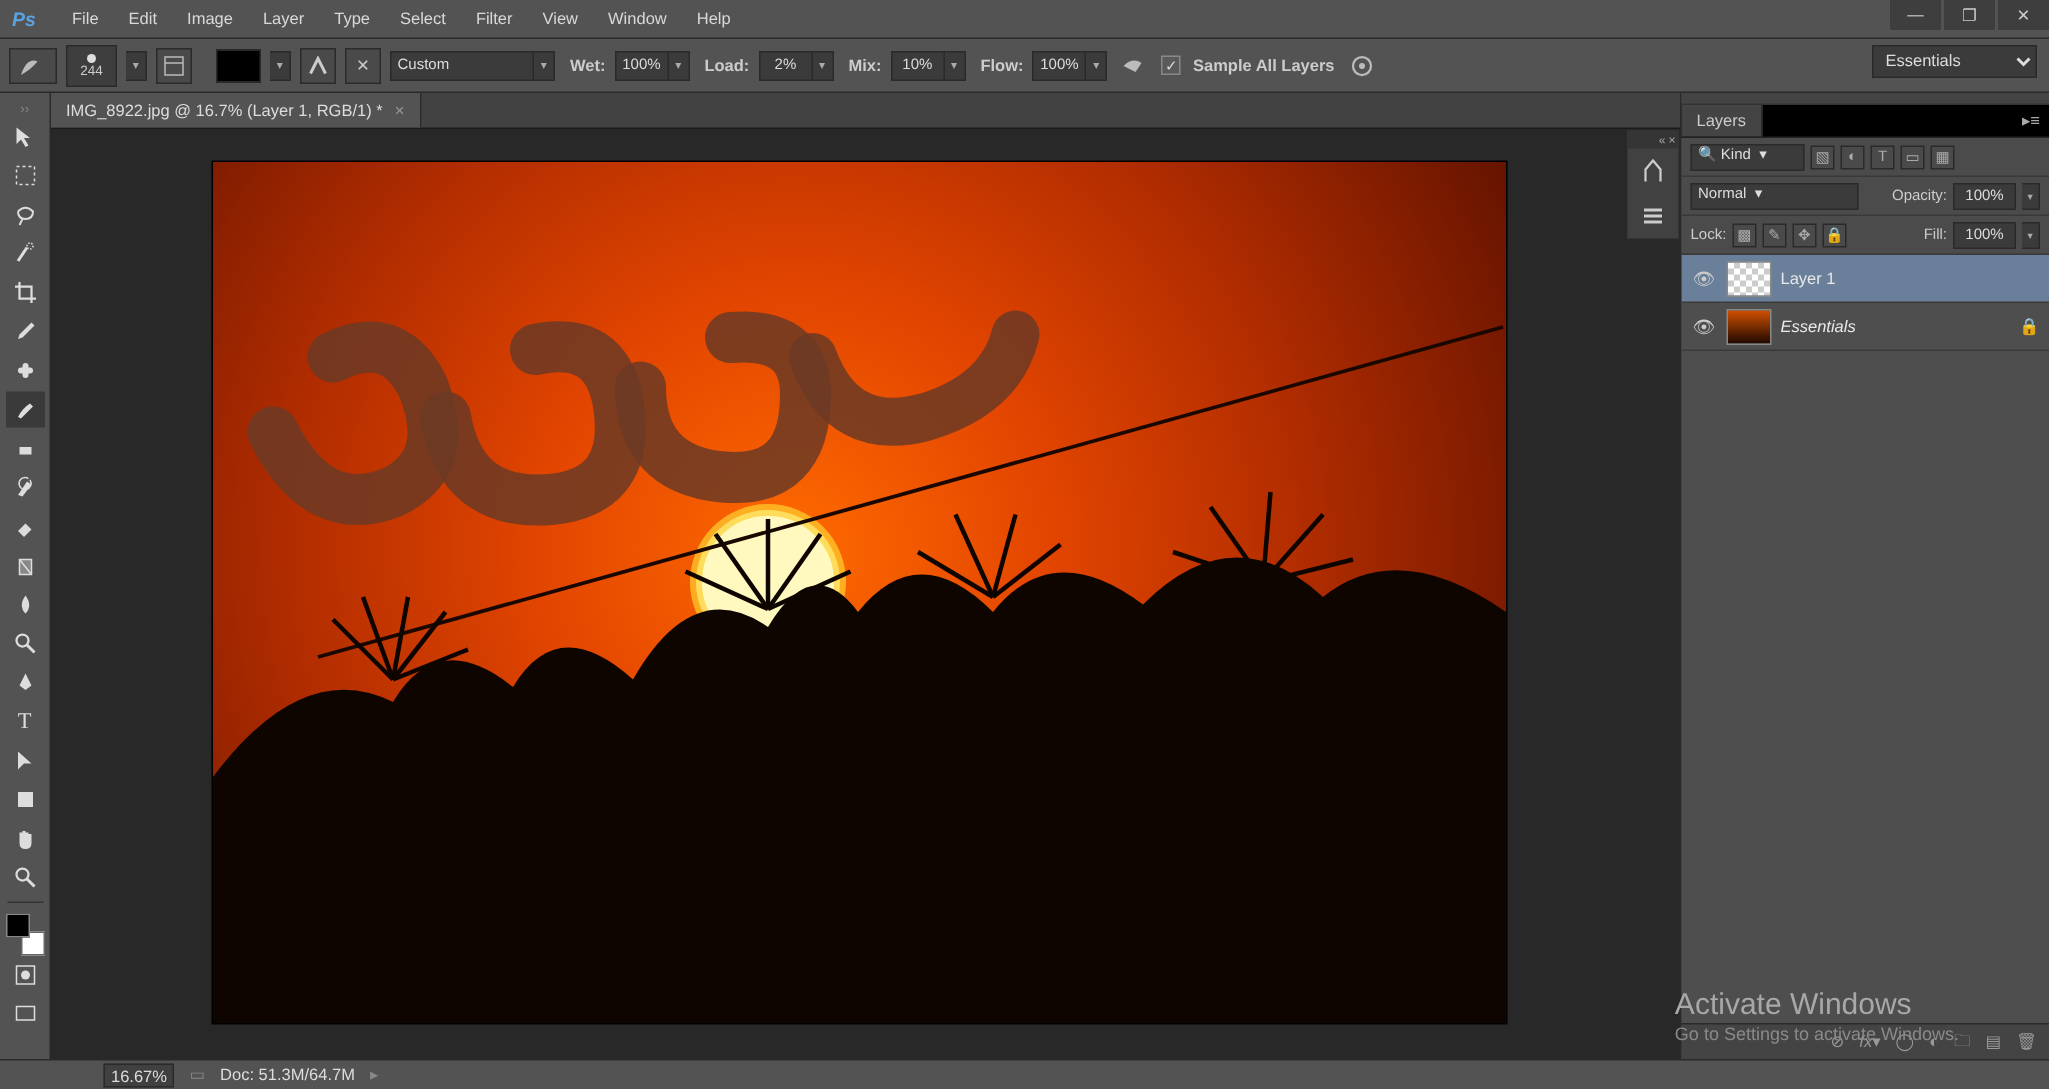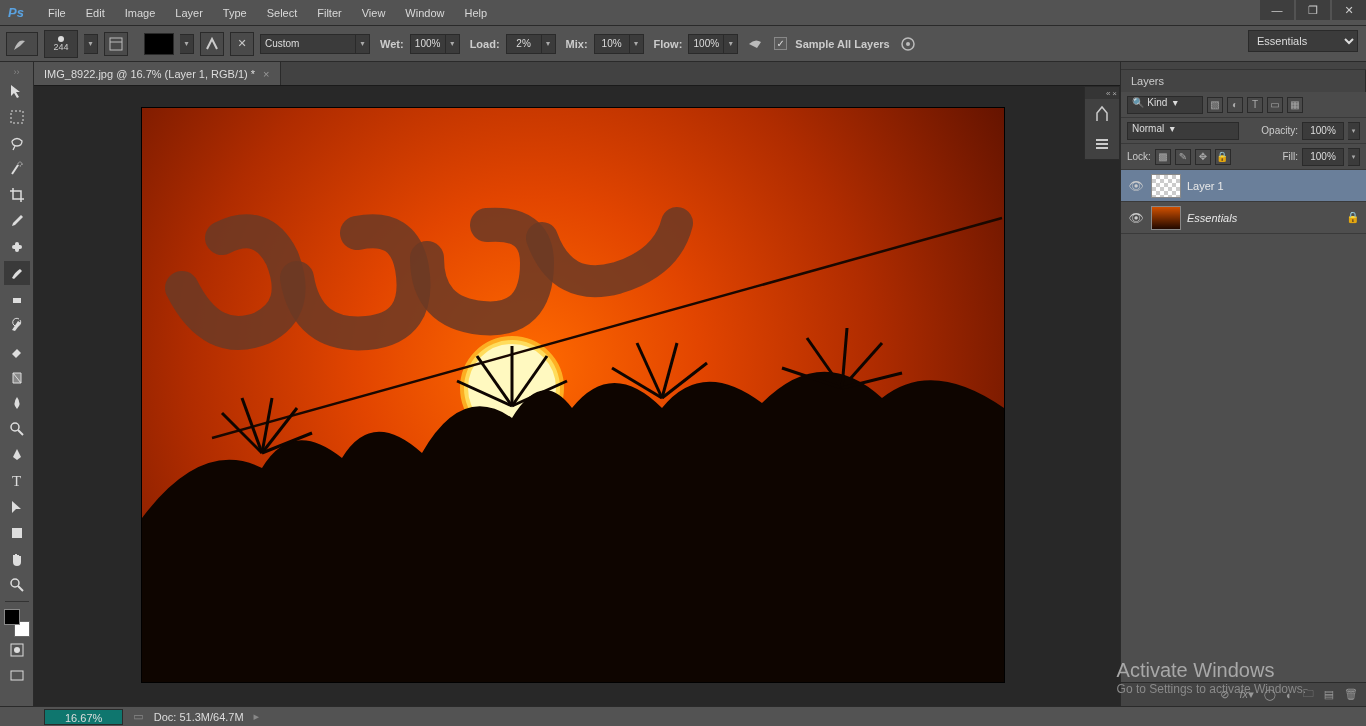--- a/index.html
+++ b/index.html
@@ -38,21 +38,21 @@
 #canvas { position:absolute; top:22px; left:108px; width:862px; height:574px; background: radial-gradient(circle at 45% 45%, #ff6a00 0%, #e24500 30%, #b02c00 60%, #5a1000 100%); box-shadow: 0 0 0 1px #000;}
 
 
 .mini-panel { position:absolute; right:0; top:0; width:36px; height:74px; background:#414141; border:1px solid #2a2a2a; display:flex; flex-direction:column;}
 .mini-hdr { height:12px; background:#353535; display:flex; justify-content:flex-end; padding-right:2px; align-items:center; gap:2px;}
 .mini-hdr span{ font-size:8px; color:#aaa;}
 .mini-icon{ flex:1; display:flex; align-items:center; justify-content:center; color:#ccc;}
 
 .panels { width:246px; background:#444; border-left:1px solid #2a2a2a; display:flex; flex-direction:column;}
 .panel-top-strip{ height:8px; background:#444; border-bottom:1px solid #333;}
-.panel-tabbar { height:22px; background:#000000; display:flex; border-bottom:1px solid #222;flex-direction:column;}
+.panel-tabbar { height:22px; background:#000000; display:flex; border-bottom:1px solid #222;}
 .panel-tab { padding:0 10px; line-height:22px; color:#ccc; background:#444; border-right:1px solid #2a2a2a; font-size:11px;}
 .row { display:flex; align-items:center; height:26px; padding:1px 6px; gap:4px; background:#4b4b4b; border-bottom:1px solid #393939;}
 .sel { background:#3b3b3b; border:1px solid #2a2a2a; color:#ddd; height:18px; font-size:10px; padding:0 4px;}
 .sel.kind { width:76px;}
 .fil-ic { width:16px; height:16px; border:1px solid #2a2a2a; display:inline-flex; align-items:center; justify-content:center; font-size:10px; color:#aaa; background:#4a4a4a;}
 .row .lbl{ color:#ccc; font-size:10px;}
 .num-box { width:42px; height:18px; background:#3b3b3b; border:1px solid #2a2a2a; color:#ddd; font-size:10px; text-align:center; line-height:16px;}
 .num-drop{ width:12px; height:18px; background:#3b3b3b; border:1px solid #2a2a2a; border-left:none; color:#aaa; font-size:7px; display:inline-flex; align-items:center; justify-content:center;}
 .layer-list { flex:1; background:#4e4e4e; overflow:auto;}
 .layer-row { height:32px; display:flex; align-items:center; padding:0 6px; gap:6px; border-bottom:1px solid #3a3a3a;}
@@ -61,21 +61,21 @@
 .thumb{ width:30px; height:24px; border:1px solid #888; background:#ccc; display:inline-block;}
 .thumb.trans{ background: repeating-conic-gradient(#ccc 0 25%, #fff 0 50%) 0 0/8px 8px;}
 .thumb.bg{ background: linear-gradient(#d05000, #200800);}
 .layer-name{ color:#e8e8e8; font-size:11px;}
 .layer-name.italic { font-style: italic; }
 .lock{ margin-left:auto; color:#bbb; font-size:11px;}
 .layer-footer{ height:24px; background:#444; border-top:1px solid #2a2a2a; display:flex; align-items:center; justify-content:flex-end; gap:10px; padding:0 8px; color:#999; font-size:11px;}
 .layer-footer span{ cursor:default;}
 
 .statusbar { position:absolute; left:0; bottom:0; right:0; height:20px; background:#535353; border-top:1px solid #2a2a2a; display:flex; align-items:center; padding-left:44px; gap:10px; font-size:11px; color:#ddd;}
-.status-chip{ background:#0f766e; padding:0 20px; height:16px; line-height:16px; border:1px solid #2a2a2a;}
+.status-chip{ background:#404040; padding:0 4px; height:16px; line-height:16px; border:1px solid #2a2a2a;margin-left:25px;}
 
 .watermark{ position:absolute; right:60px; bottom:30px; color:#8a8a8a; text-align:left; pointer-events:none;}
 .watermark .t1{ font-size:20px; font-weight:300; color:#a8a8a8;}
 .watermark .t2{ font-size:12px; color:#8a8a8a;}
 
 svg { display:block; }
 </style>
 </head>
 <body>
 

